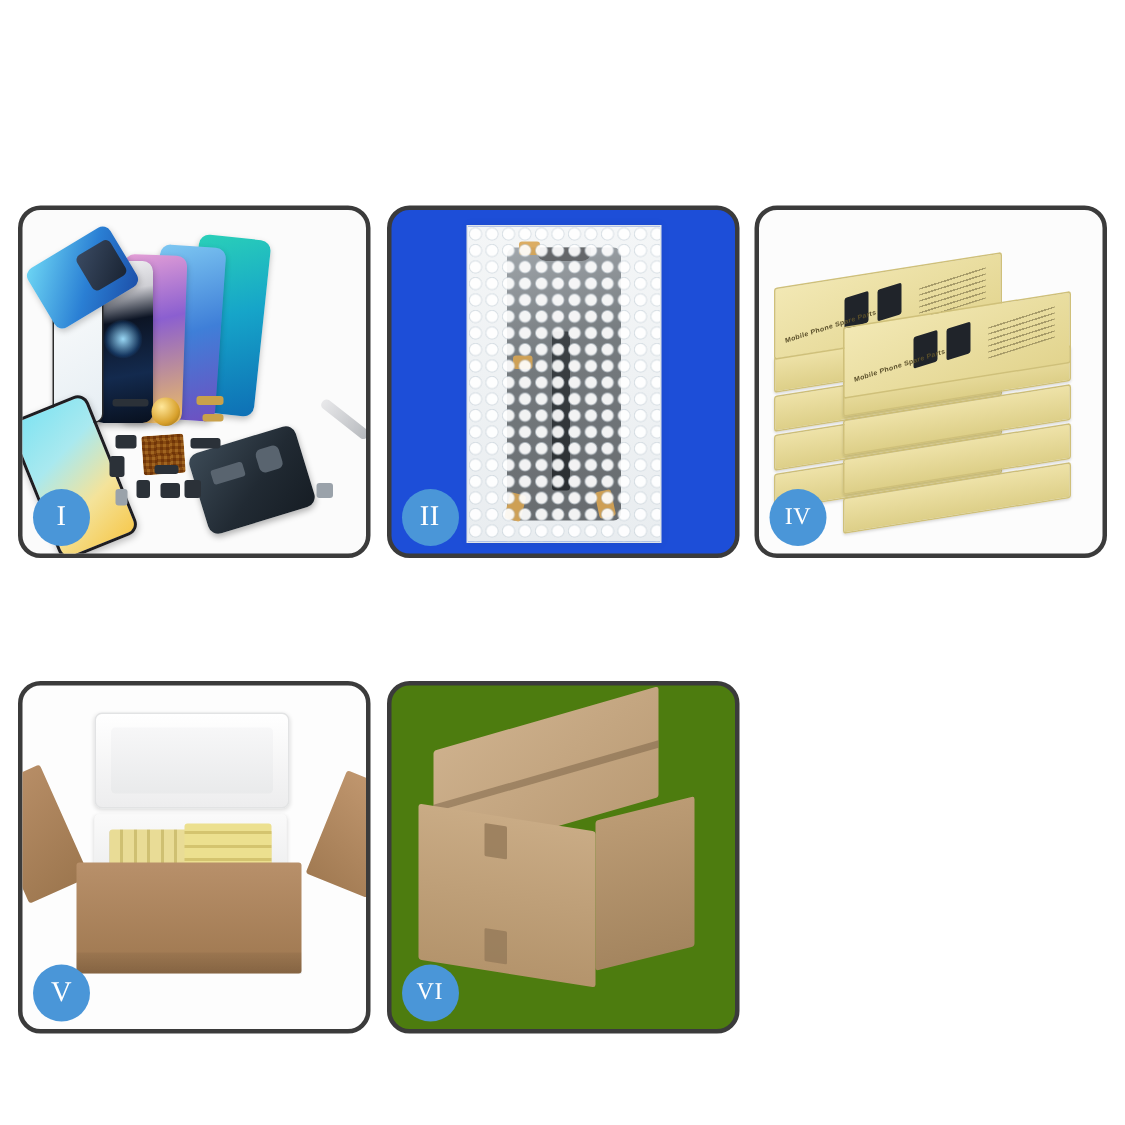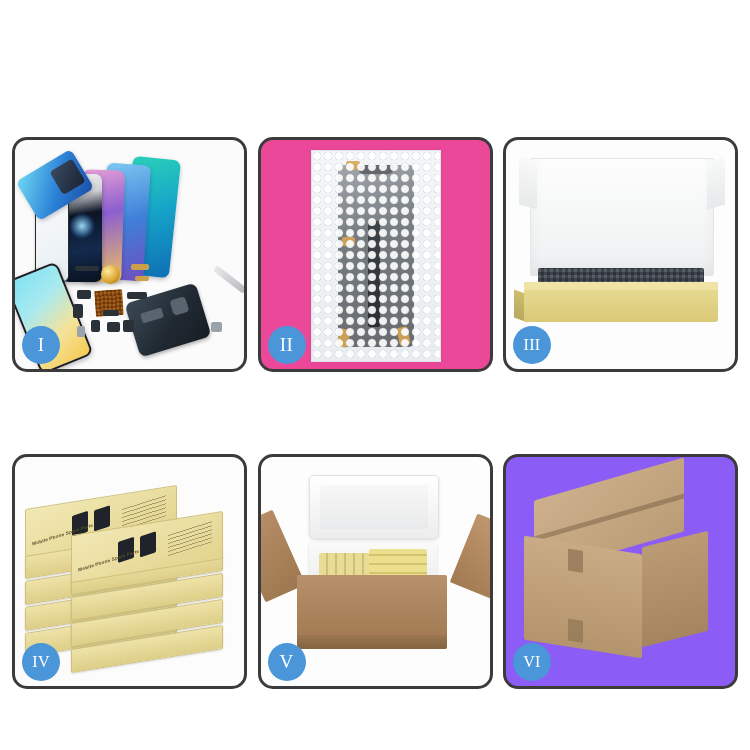--- a/index.html
+++ b/index.html
@@ -104,21 +104,21 @@
   .coin{position:absolute;left:86px;top:125px;width:19px;height:19px;border-radius:50%;
     background:radial-gradient(circle at 36% 32%,#ffe79a,#d8a12c 62%,#8a6312);}
   .part{position:absolute;background:#2b3138;border-radius:2px;}
   .part.lite{background:#c9a14a;}
   .part.gray{background:#9aa2aa;}
   .tool{position:absolute;left:196px;top:136px;width:38px;height:7px;
     border-radius:3px;transform:rotate(38deg);
     background:linear-gradient(90deg,#e8e8ea,#b6b9bd);}
 
   
-  .p2{background:#ec4899;}
+  .p2{background:#1d4ed8;}
   .bagwrap{position:absolute;left:50px;top:10px;width:128px;height:210px;
     background:linear-gradient(180deg,#f4f6f7,#e9edf0);
     border:1px solid #dfe4e8;box-shadow:0 0 6px rgba(0,0,0,.07);}
   .bubbles{position:absolute;inset:0;
     background-image:radial-gradient(circle at 5px 5px,rgba(255,255,255,.95) 3.4px,rgba(185,198,208,.55) 4.2px,transparent 4.6px);
     background-size:11px 11px;opacity:.96;}
   .screen2{position:absolute;left:26px;top:14px;width:76px;height:182px;
     background:linear-gradient(165deg,#6f777e,#2c3338 38%,#171b1f);
     border-radius:5px;opacity:.62;}
   .screen2::before{content:"";position:absolute;left:20px;top:0;width:36px;height:9px;
@@ -186,21 +186,21 @@
   .foamlid::after{content:"";position:absolute;inset:9px 10px;border-radius:3px;
     background:linear-gradient(180deg,#f7f7f8,#e9eaeb);}
   .ybars{position:absolute;left:58px;top:96px;width:108px;height:44px;
     background:repeating-linear-gradient(90deg,#e9dc96 0 7px,#cfc072 7px 9px);
     border-radius:2px;}
   .ybars2{position:absolute;left:108px;top:92px;width:58px;height:50px;
     background:repeating-linear-gradient(0deg,#ece08f 0 7px,#d4c46f 7px 9px);
     border-radius:2px;}
 
   
-  .p6{background:#8b5cf6;}
+  .p6{background:#4d7c0f;}
   .c6-top{position:absolute;left:28px;top:22px;width:150px;height:74px;
     background:linear-gradient(150deg,#cdb08c,#bb9c76);transform:skewY(-16deg);border-radius:2px;}
   .c6-top::after{content:"";position:absolute;left:0;top:36px;width:100%;height:5px;
     background:rgba(120,96,68,.5);}
   .c6-front{position:absolute;left:18px;top:88px;width:118px;height:104px;
     background:linear-gradient(180deg,#c9ab85,#b4946c);transform:skewY(9deg);border-radius:2px;}
   .c6-side{position:absolute;left:136px;top:82px;width:66px;height:100px;
     background:linear-gradient(180deg,#bb9b74,#a4855f);transform:skewY(-14deg);border-radius:2px;}
   .tape6{position:absolute;width:15px;height:22px;background:rgba(150,123,90,.85);border-radius:1px;}
 </style>
@@ -252,29 +252,20 @@
           <span class="tape" style="left:34px;top:10px;width:14px;height:9px;"></span>
           <span class="tape" style="left:30px;top:86px;width:13px;height:9px;"></span>
           <span class="tape" style="left:26px;top:178px;width:11px;height:18px;transform:rotate(14deg);"></span>
           <span class="tape" style="left:86px;top:176px;width:11px;height:18px;transform:rotate(-12deg);"></span>
           <div class="bubbles"></div>
         </div>
       </div>
       <div class="badge">II</div>
     </div>
 
-    <div class="panel p3">
-      <div class="scene">
-        <div class="box3-lid"></div>
-        <div class="foam3"></div>
-        <div class="box3-side"></div>
-        <div class="box3-base"></div>
-      </div>
-      <div class="badge small">III</div>
-    </div>
 
     <div class="panel p4">
       <div class="scene">
         <div class="stack">
           <div class="bx bxb" style="top:150px;"></div>
           <div class="bx bxb" style="top:124px;"></div>
           <div class="bx bxb" style="top:98px;"></div>
           <div class="bx bxb" style="top:72px;"></div>
           <div class="top-face" style="left:4px;top:26px;">
             <span class="thumb" style="left:46px;top:12px;"></span>

